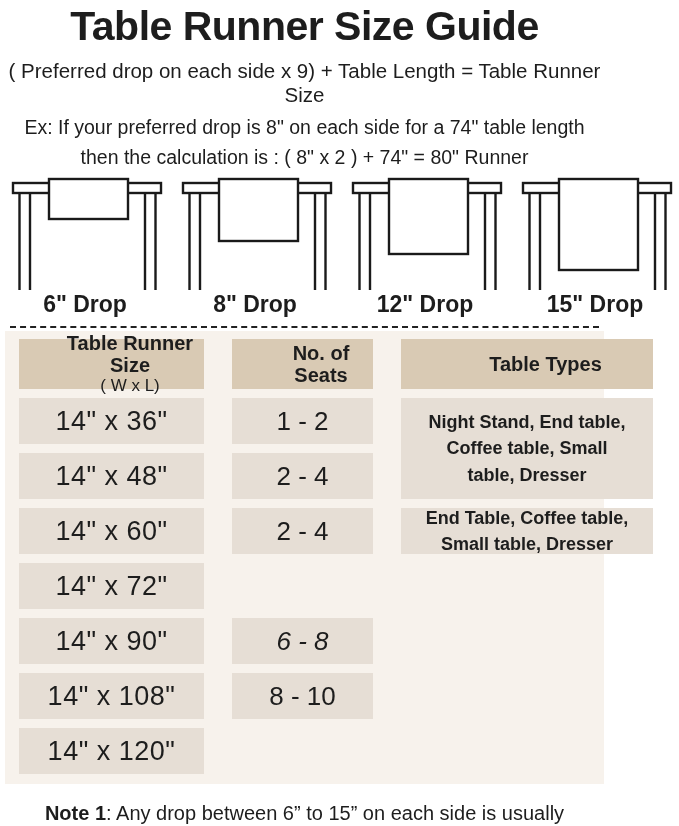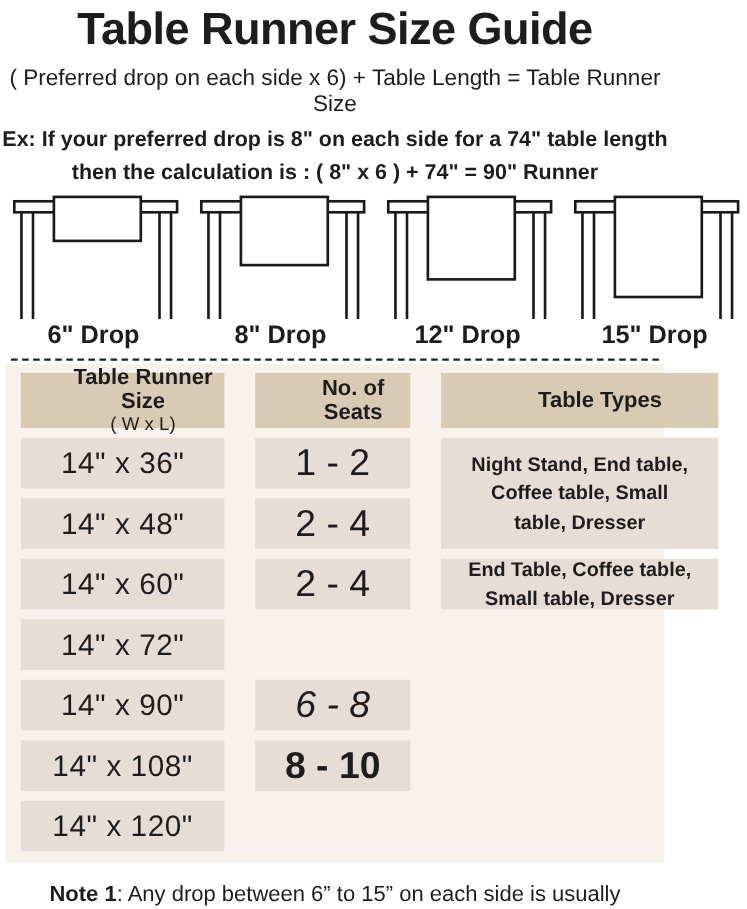--- a/index.html
+++ b/index.html
@@ -27,21 +27,20 @@
   }
   .formula{
     text-align:center;
     font-size:20.5px;
     margin:0 0 9px 0;
   }
   .example{
     text-align:center;
     font-size:19.5px;
     margin:0 0 7px 0;
-    font-weight:bold;
   }
 
   .illustrations{
     display:flex;
     margin-top:5px;
     height:142px;
   }
   .figure{
     flex:1 1 0;
     display:flex;
@@ -79,21 +78,21 @@
     flex-direction:column;
     align-items:center;
     justify-content:center;
     text-align:center;
   }
   .th{background:var(--cell-header);padding-left:37px;}
   .td{background:var(--cell-body);}
   .th-main{font-size:20px;font-weight:700;line-height:1.1;}
   .th-sub{font-size:17px;font-weight:400;line-height:1.15;}
   .size-text{font-size:27px;font-weight:400;letter-spacing:0.5px;}
-  .seats-text{font-size:34px;font-weight:400;}
+  .seats-text{font-size:26px;font-weight:400;}
   .types-text{
     font-size:18px;
     font-weight:700;
     line-height:1.45;
     padding:4px 24px;
   }
 
   .notes{
     text-align:center;
     font-size:20px;
@@ -103,23 +102,23 @@
   .notes p{margin:16px;}
   .notes b{font-weight:700;}
 </style>
 </head>
 <body>
 
 <div class="page">
 
   <h1 class="title">Table Runner Size Guide</h1>
 
-  <p class="formula">( Preferred drop on each side x 6) + Table Length = Table Runner Size</p>
+  <p class="formula">( Preferred drop on each side x 9) + Table Length = Table Runner Size</p>
   <p class="example">Ex: If your preferred drop is 8" on each side for a 74" table length</p>
-  <p class="example">then the calculation is : ( 8" x 6 ) + 74" = 90" Runner</p>
+  <p class="example">then the calculation is : ( 8" x 2 ) + 74" = 80" Runner</p>
 
   <div class="illustrations" id="illustrations">
       <div class="figure">
         <svg viewBox="0 0 170 114">
           <rect x="19.5" y="16" width="10.5" height="100" fill="#ffffff" stroke="#1a1a1a" stroke-width="2.4"></rect>
           <rect x="145" y="16" width="10.5" height="100" fill="#ffffff" stroke="#1a1a1a" stroke-width="2.4"></rect>
           <rect x="13" y="7" width="148" height="10" fill="#ffffff" stroke="#1a1a1a" stroke-width="2.4"></rect>
           <rect x="49" y="3" width="79" height="40" fill="#ffffff" stroke="#1a1a1a" stroke-width="2.4"></rect>
         </svg>
         <div class="drop-label">6" Drop</div>
@@ -166,21 +165,21 @@
         <div class="cell td size-text" style="grid-area: 2 / 1;">14" x 36"</div>
         <div class="cell td seats-text" style="grid-area: 2 / 2;">1 - 2</div>
         <div class="cell td size-text" style="grid-area: 3 / 1;">14" x 48"</div>
         <div class="cell td seats-text" style="grid-area: 3 / 2;">2 - 4</div>
         <div class="cell td size-text" style="grid-area: 4 / 1;">14" x 60"</div>
         <div class="cell td seats-text" style="grid-area: 4 / 2;">2 - 4</div>
         <div class="cell td size-text" style="grid-area: 5 / 1;">14" x 72"</div>
         <div class="cell td size-text" style="grid-area: 6 / 1;">14" x 90"</div>
         <div class="cell td seats-text" style="grid-area: 6 / 2; font-style: italic;">6 - 8</div>
         <div class="cell td size-text" style="grid-area: 7 / 1;">14" x 108"</div>
-        <div class="cell td seats-text" style="grid-area: 7 / 2; font-weight: bold;">8 - 10</div>
+        <div class="cell td seats-text" style="grid-area: 7 / 2;">8 - 10</div>
         <div class="cell td size-text" style="grid-area: 8 / 1;">14" x 120"</div>
         <div class="cell td types-text" style="grid-area: 2 / 3 / span 2;">Night Stand, End table, Coffee table, Small table, Dresser</div>
         <div class="cell td types-text" style="grid-area: 4 / 3 / span 1;">End Table, Coffee table, Small table, Dresser</div>
       </div>
   </div>
 
   <div class="notes" id="notes">
       <p><b>Note 1</b><span>: Any drop between 6” to 15” on each side is usually suitable for table runners. It also depends on your preference and use case.</span></p>
       <p><b>Note 2</b><span>: Measure your table, and select right size before ordering.</span></p>
     </div>

